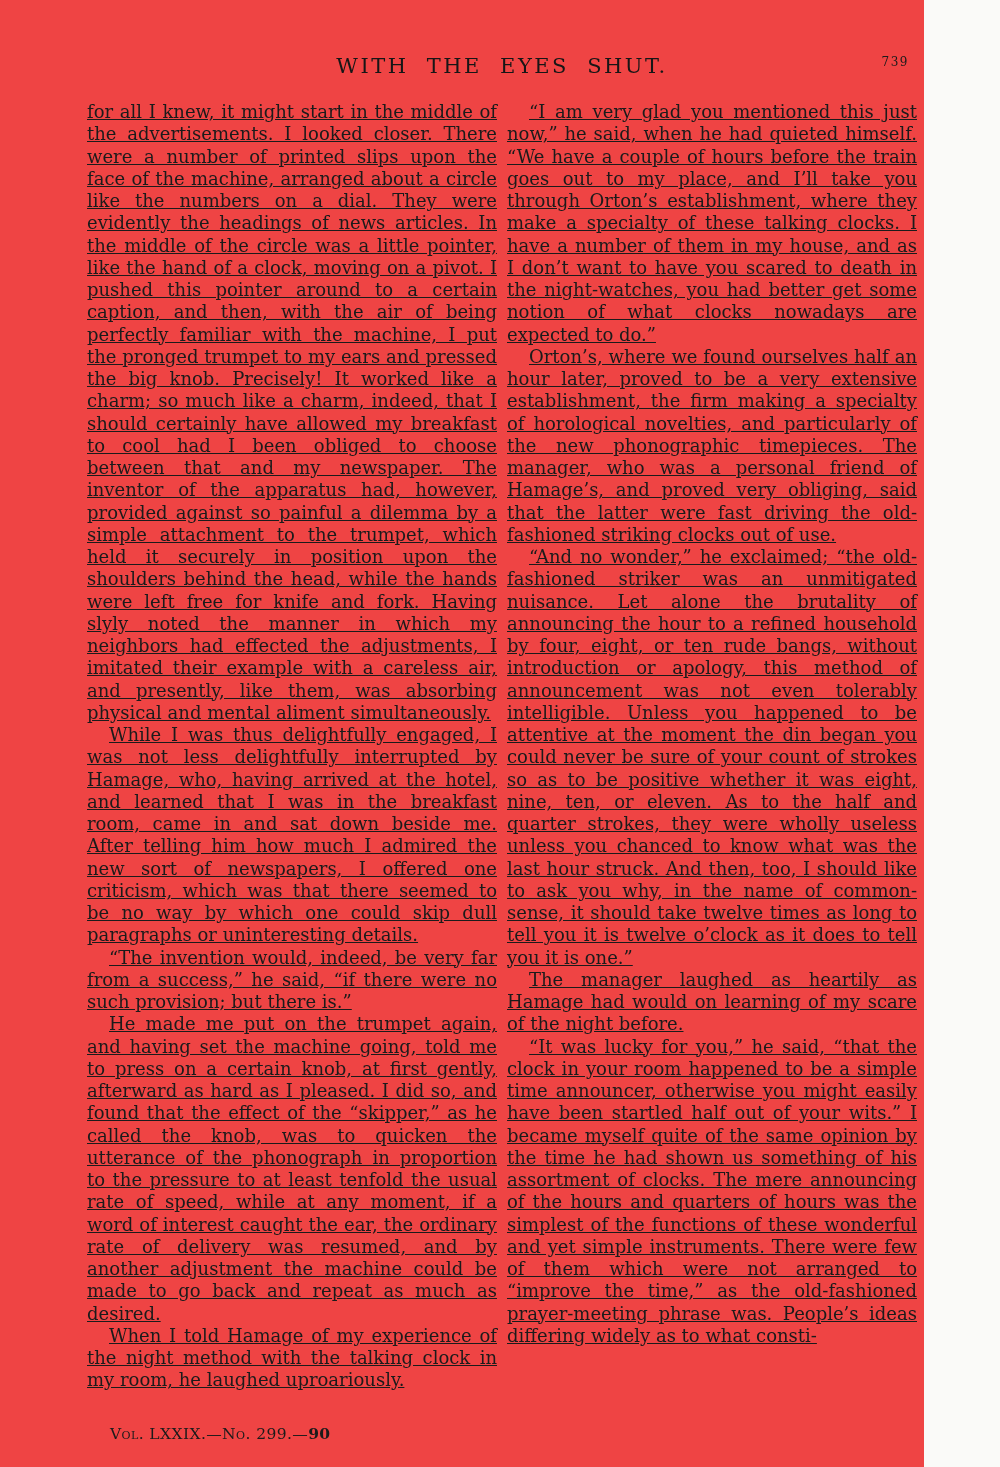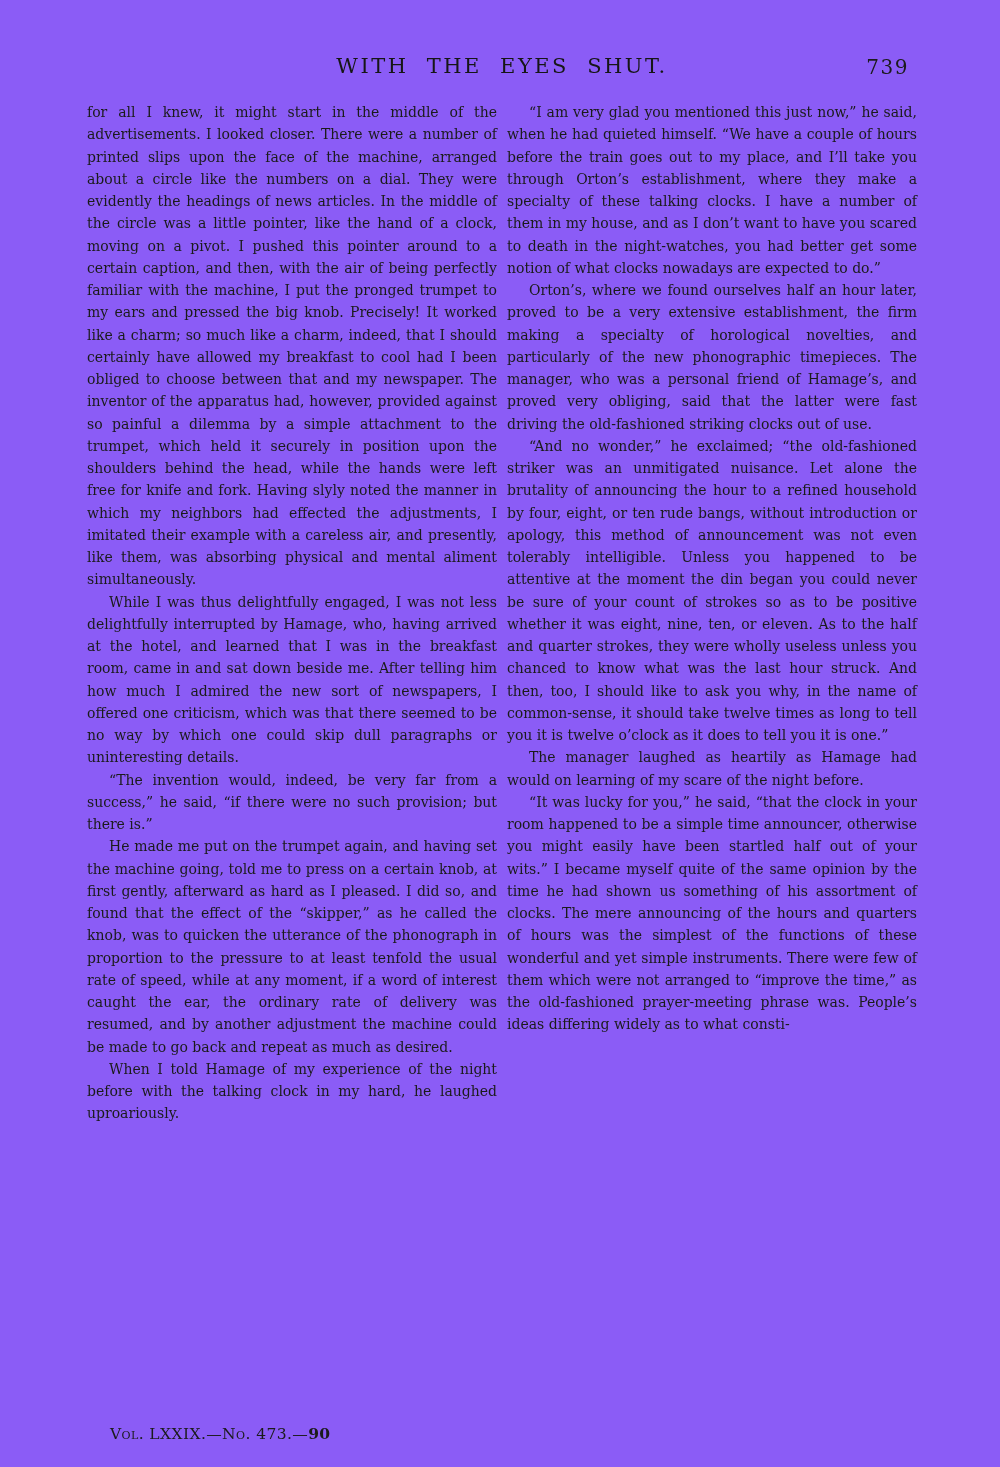--- a/index.html
+++ b/index.html
@@ -5,53 +5,54 @@
   html, body { margin: 0; padding: 0; }
   body {
     width: 1000px; height: 1467px;
     background: #fafaf8;
     font-family: "DejaVu Serif", "Liberation Serif", serif;
     color: #1b1b1b;
     -webkit-font-smoothing: antialiased;
   }
   .page {
     position: relative;
-    width: 1000px; height: 1467px;
-    background: #8b5cf6;
+    width: 924px; height: 1467px;
+    background: #ef4444;
     overflow: hidden;
   }
   .running-head {
     position: absolute;
     top: 54px; left: 87px; width: 830px;
     height: 28px;
   }
   .title {
     text-align: center;
     font-size: 21px;
     letter-spacing: 2.5px;
     word-spacing: 9px;
     color: #161616;
   }
   .pagenum {
     position: absolute;
     top: 1px; right: 8px;
-    font-size: 20px;
+    font-size: 12px;
     letter-spacing: 1.5px;
   }
   .columns {
     position: absolute;
     top: 101px; left: 87px; width: 830px;
     display: flex;
     gap: 10px;
   }
   .col {
     width: 410px;
     text-align: justify;
-    font-size: 14px;
+    font-size: 18px;
     line-height: 22.25px;
+    text-decoration: underline;
   }
   .para { margin: 0; padding: 0; }
   .para.indent { text-indent: 22px; }
   .signature-line {
     position: absolute;
     left: 110px; top: 1424px;
     font-size: 15.5px;
     letter-spacing: 0.4px;
   }
   .volcaps { font-variant: small-caps; }
@@ -67,30 +68,30 @@
     <div class="pagenum">739</div>
   </header>
 
   <main class="columns">
 
     <div class="col">
       <p class="para">for all I knew, it might start in the middle of the advertisements.  I looked closer. There were a number of printed slips upon the face of the machine, arranged about a circle like the numbers on a dial.  They were evidently the headings of news articles.  In the middle of the circle was a little pointer, like the hand of a clock, moving on a pivot.  I pushed this pointer around to a certain caption, and then, with the air of being perfectly familiar with the machine, I put the pronged trumpet to my ears and pressed the big knob. Precisely!  It worked like a charm; so much like a charm, indeed, that I should certainly have allowed my breakfast to cool had I been obliged to choose between that and my newspaper.  The inventor of the apparatus had, however, provided against so painful a dilemma by a simple attachment to the trumpet, which held it securely in position upon the shoulders behind the head, while the hands were left free for knife and fork.  Having slyly noted the manner in which my neighbors had effected the adjustments, I imitated their example with a careless air, and presently, like them, was absorbing physical and mental aliment simultaneously.</p>
       <p class="para indent">While I was thus delightfully engaged, I was not less delightfully interrupted by Hamage, who, having arrived at the hotel, and learned that I was in the breakfast room, came in and sat down beside me. After telling him how much I admired the new sort of newspapers, I offered one criticism, which was that there seemed to be no way by which one could skip dull paragraphs or uninteresting details.</p>
       <p class="para indent">“The invention would, indeed, be very far from a success,” he said, “if there were no such provision; but there is.”</p>
       <p class="para indent">He made me put on the trumpet again, and having set the machine going, told me to press on a certain knob, at first gently, afterward as hard as I pleased. I did so, and found that the effect of the “skipper,” as he called the knob, was to quicken the utterance of the phonograph in proportion to the pressure to at least tenfold the usual rate of speed, while at any moment, if a word of interest caught the ear, the ordinary rate of delivery was resumed, and by another adjustment the machine could be made to go back and repeat as much as desired.</p>
-      <p class="para indent">When I told Hamage of my experience of the night before with the talking clock in my hard, he laughed uproariously.</p>
+      <p class="para indent">When I told Hamage of my experience of the night method with the talking clock in my room, he laughed uproariously.</p>
     </div>
 
     <div class="col">
       <p class="para indent">“I am very glad you mentioned this just now,” he said, when he had quieted himself.  “We have a couple of hours before the train goes out to my place, and I’ll take you through Orton’s establishment, where they make a specialty of these talking clocks.  I have a number of them in my house, and as I don’t want to have you scared to death in the night-watches, you had better get some notion of what clocks nowadays are expected to do.”</p>
       <p class="para indent">Orton’s, where we found ourselves half an hour later, proved to be a very extensive establishment, the firm making a specialty of horological novelties, and particularly of the new phonographic timepieces.  The manager, who was a personal friend of Hamage’s, and proved very obliging, said that the latter were fast driving the old-fashioned striking clocks out of use.</p>
       <p class="para indent">“And no wonder,” he exclaimed; “the old-fashioned striker was an unmitigated nuisance.  Let alone the brutality of announcing the hour to a refined household by four, eight, or ten rude bangs, without introduction or apology, this method of announcement was not even tolerably intelligible.  Unless you happened to be attentive at the moment the din began you could never be sure of your count of strokes so as to be positive whether it was eight, nine, ten, or eleven.  As to the half and quarter strokes, they were wholly useless unless you chanced to know what was the last hour struck.  And then, too, I should like to ask you why, in the name of common-sense, it should take twelve times as long to tell you it is twelve o’clock as it does to tell you it is one.”</p>
       <p class="para indent">The manager laughed as heartily as Hamage had would on learning of my scare of the night before.</p>
       <p class="para indent">“It was lucky for you,” he said, “that the clock in your room happened to be a simple time announcer, otherwise you might easily have been startled half out of your wits.”  I became myself quite of the same opinion by the time he had shown us something of his assortment of clocks.  The mere announcing of the hours and quarters of hours was the simplest of the functions of these wonderful and yet simple instruments.  There were few of them which were not arranged to “improve the time,” as the old-fashioned prayer-meeting phrase was.  People’s ideas differing widely as to what consti-</p>
     </div>
 
   </main>
 
   <footer class="signature-line">
-    <span class="volcaps">Vol. LXXIX.—No. 473.—</span><span class="sig">90</span>
+    <span class="volcaps">Vol. LXXIX.—No. 299.—</span><span class="sig">90</span>
   </footer>
 
 </div>
 
 </body></html>

